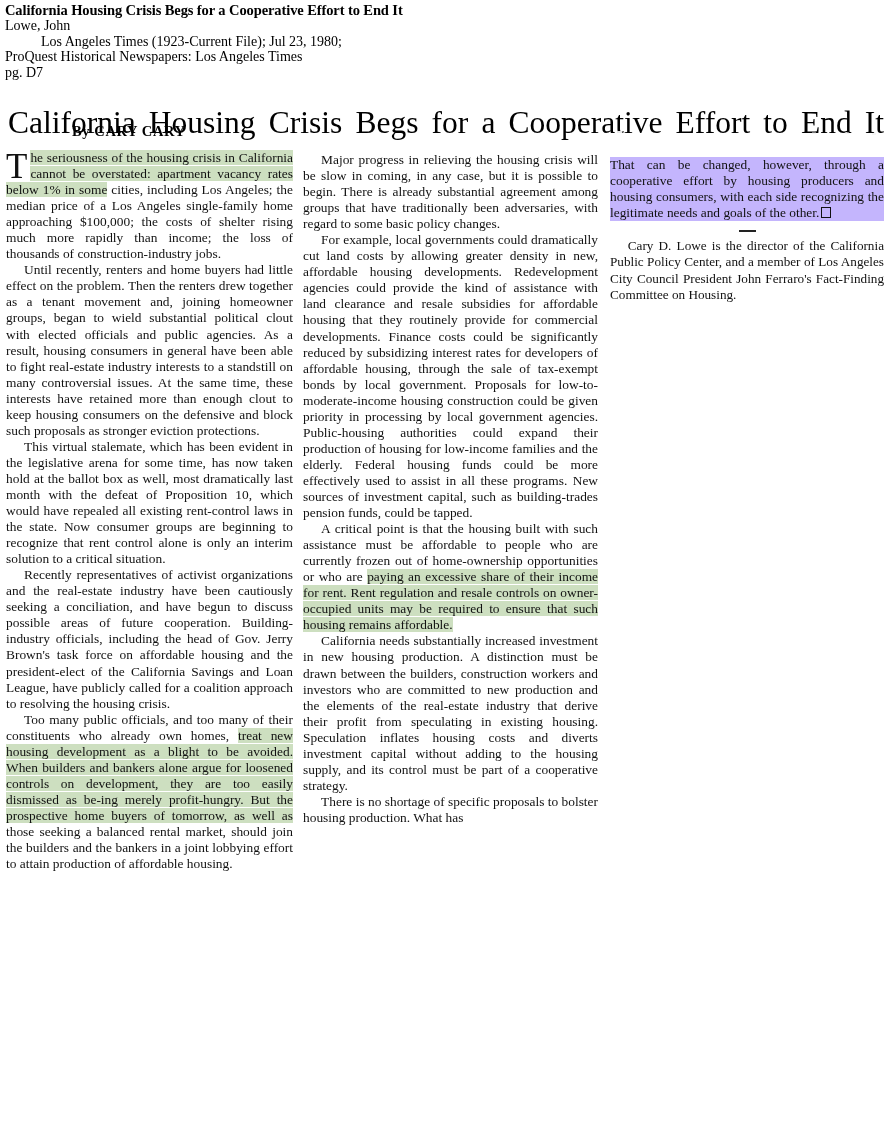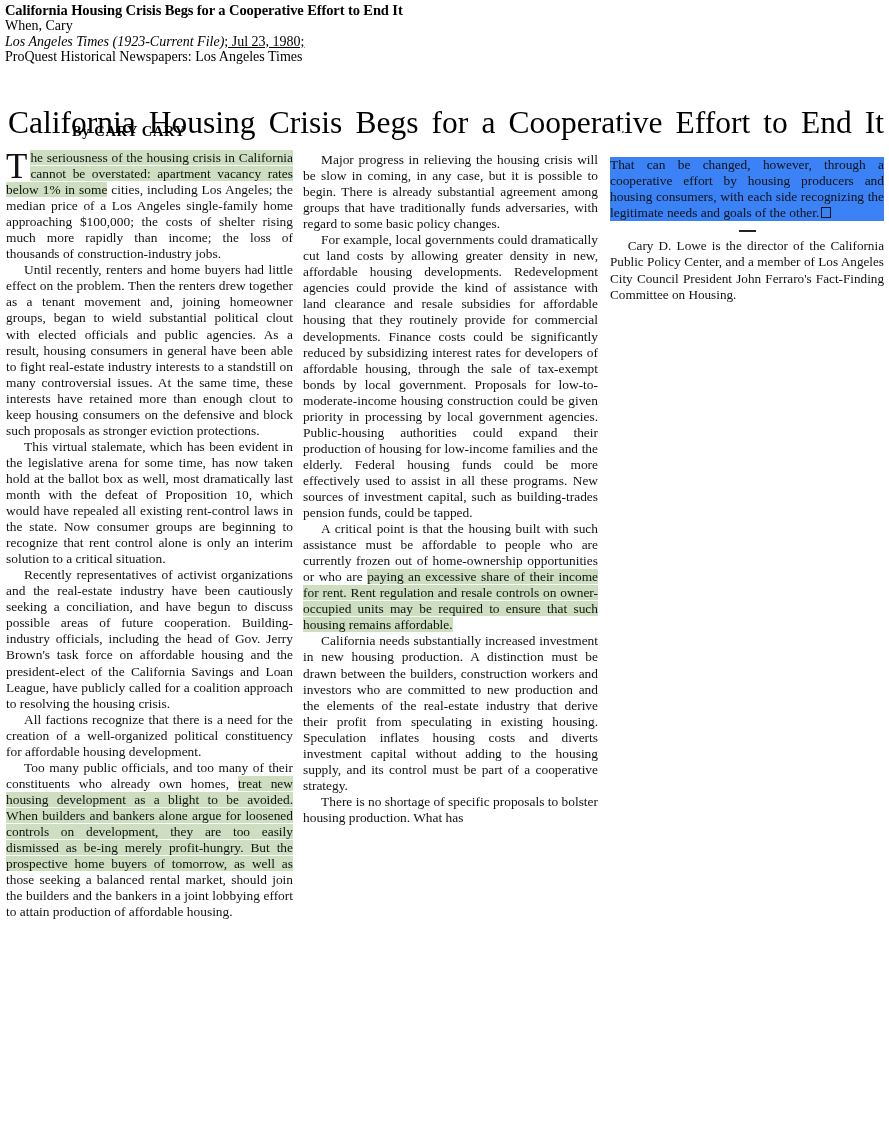--- a/index.html
+++ b/index.html
@@ -30,25 +30,24 @@
     line-height: 16px;
     letter-spacing: -0.1px;
     white-space: nowrap;
   }
   .meta-line {
     font-size: 14px;
     line-height: 15.6px;
     white-space: nowrap;
   }
   .meta-pub {
-    font-style: italic;
+    margin-left: 36px;
   }
   .meta-pub-rest {
     font-style: normal;
-    text-decoration: underline;
   }
 
   
   .headline {
     position: absolute;
     left: 8px;
     top: 84px;
     width: 876px;
     font-size: 31.5px;
     line-height: 36px;
@@ -153,23 +152,24 @@
   .artifact {
     position: absolute;
     background: #e9e9e9;
   }
 </style>
 </head>
 <body>
 
 <div class="meta">
   <div class="meta-title">California Housing Crisis Begs for a Cooperative Effort to End It</div>
-  <div class="meta-line">When, Cary</div>
+  <div class="meta-line">Lowe, John</div>
   <div class="meta-line"><span class="meta-pub">Los Angeles Times (1923-Current File)</span><span class="meta-pub-rest">; Jul 23, 1980;</span></div>
   <div class="meta-line">ProQuest Historical Newspapers: Los Angeles Times</div>
+  <div class="meta-line">pg. D7</div>
 </div>
 
 <h1 class="headline">
   <span>California</span>
   <span>Housing</span>
   <span>Crisis</span>
   <span>Begs</span>
   <span>for</span>
   <span>a</span>
   <span>Cooperative</span>
@@ -185,37 +185,36 @@
 <div class="artifact" style="left:812px;top:132px;width:4px;height:2px;opacity:.5;"></div>
 <div class="artifact" style="left:845px;top:132px;width:4px;height:2px;opacity:.5;"></div>
 <div class="artifact" style="left:872px;top:133px;width:4px;height:2px;opacity:.4;"></div>
 
 <div class="col" id="col1">
   <p class="noindent"><span class="dropcap">T</span><span class="hl" style="background-color: rgb(205, 223, 192);">he seriousness of the housing crisis in California cannot be overstated: apartment vacancy rates below 1% in some</span><span> cities, including Los Angeles; the median price of a Los Angeles single-family home approaching $100,000; the costs of shelter rising much more rapidly than income; the loss of thousands of construction-industry jobs.</span></p>
 
   <p>Until recently, renters and home buyers had little effect on the problem. Then the renters drew together as a tenant movement and, joining homeowner groups, began to wield substantial political clout with elected officials and public agencies. As a result, housing consumers in general have been able to fight real-estate industry interests to a standstill on many controversial issues. At the same time, these interests have retained more than enough clout to keep housing consumers on the defensive and block such proposals as stronger eviction protections.</p>
   <p>This virtual stalemate, which has been evident in the legislative arena for some time, has now taken hold at the ballot box as well, most dramatically last month with the defeat of Proposition 10, which would have repealed all existing rent-control laws in the state. Now consumer groups are beginning to recognize that rent control alone is only an interim solution to a critical situation.</p>
   <p>Recently representatives of activist organizations and the real-estate industry have been cautiously seeking a conciliation, and have begun to discuss possible areas of future cooperation. Building-industry officials, including the head of Gov. Jerry Brown's task force on affordable housing and the president-elect of the California Savings and Loan League, have publicly called for a coalition approach to resolving the housing crisis.</p>
-  <p>All factions recognize that there is a need for the creation of a well-organized political constituency for affordable housing development.</p>
 
   <p><span>Too many public officials, and too many of their constituents who already own homes,</span> <span class="hl" style="background-color: rgb(205, 223, 192);">treat new housing development as a blight to be avoided. When builders and bankers alone argue for loosened controls on development, they are too easily dismissed as be-</span><span class="hl" style="background-color: rgb(205, 223, 192);">ing merely profit-hungry. But the prospective home buyers of tomorrow, as well as</span><span> those seeking a balanced rental market, should join the builders and the bankers in a joint lobbying effort to attain production of affordable housing.</span></p>
 </div>
 
 <div class="col" id="col2">
-  <p>Major progress in relieving the housing crisis will be slow in coming, in any case, but it is possible to begin. There is already substantial agreement among groups that have traditionally funds adversaries, with regard to some basic policy changes.</p>
+  <p>Major progress in relieving the housing crisis will be slow in coming, in any case, but it is possible to begin. There is already substantial agreement among groups that have traditionally been adversaries, with regard to some basic policy changes.</p>
   <p>For example, local governments could dramatically cut land costs by allowing greater density in new, affordable housing developments. Redevelopment agencies could provide the kind of assistance with land clearance and resale subsidies for affordable housing that they routinely provide for commercial developments. Finance costs could be significantly reduced by subsidizing interest rates for developers of affordable housing, through the sale of tax-exempt bonds by local government. Proposals for low-to-moderate-income housing construction could be given priority in processing by local government agencies. Public-housing authorities could expand their production of housing for low-income families and the elderly. Federal housing funds could be more effectively used to assist in all these programs. New sources of investment capital, such as building-trades pension funds, could be tapped.</p>
 
   <p><span>A critical point is that the housing built with such assistance must be affordable to people who are currently frozen out of home-ownership opportunities or who are</span> <span class="hl" style="background-color: rgb(205, 223, 192);">paying an excessive share of their income for rent. Rent regulation and resale controls on owner-occupied units may be required to ensure that such housing remains affordable.</span></p>
 
   <p>California needs substantially increased investment in new housing production. A distinction must be drawn between the builders, construction workers and investors who are committed to new production and the elements of the real-estate industry that derive their profit from speculating in existing housing. Speculation inflates housing costs and diverts investment capital without adding to the housing supply, and its control must be part of a cooperative strategy.</p>
   <p>There is no shortage of specific proposals to bolster housing production. What has</p>
 </div>
 
 <div class="col" id="col3">
 
-  <div class="hlband" style="background-color: #3b82f6;">
+  <div class="hlband" style="background-color: #c4b5fd;">
     <p class="noindent"><span>That can be changed, however, through a cooperative effort by housing producers and housing consumers, with each side recognizing the legitimate needs and goals of the other.</span><span class="endmark"></span></p>
   </div>
 
   <div class="sep"><i></i></div>
 
   <p class="bio">Cary D. Lowe is the director of the California Public Policy Center, and a member of Los Angeles City Council President John Ferraro's Fact-Finding Committee on Housing.</p>
 </div>
 
 </body></html>

